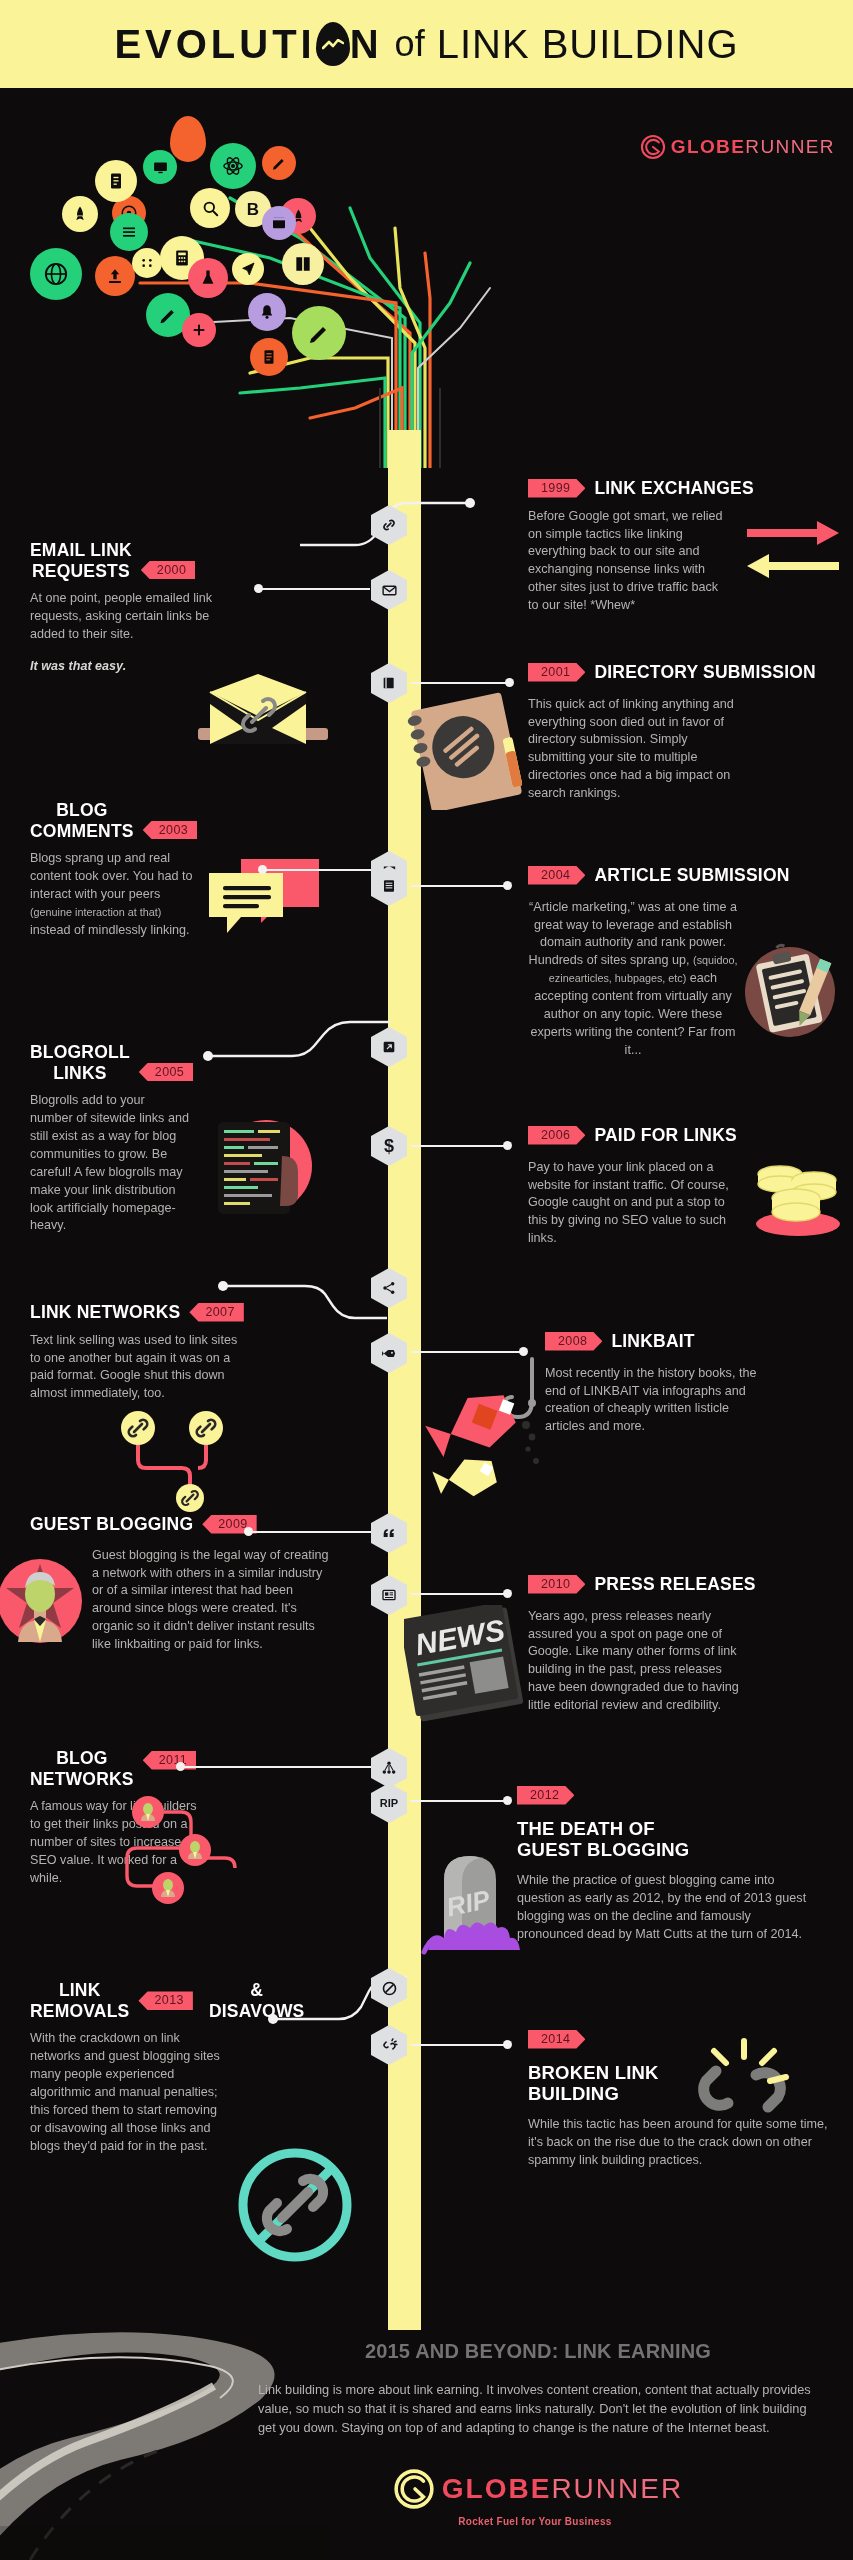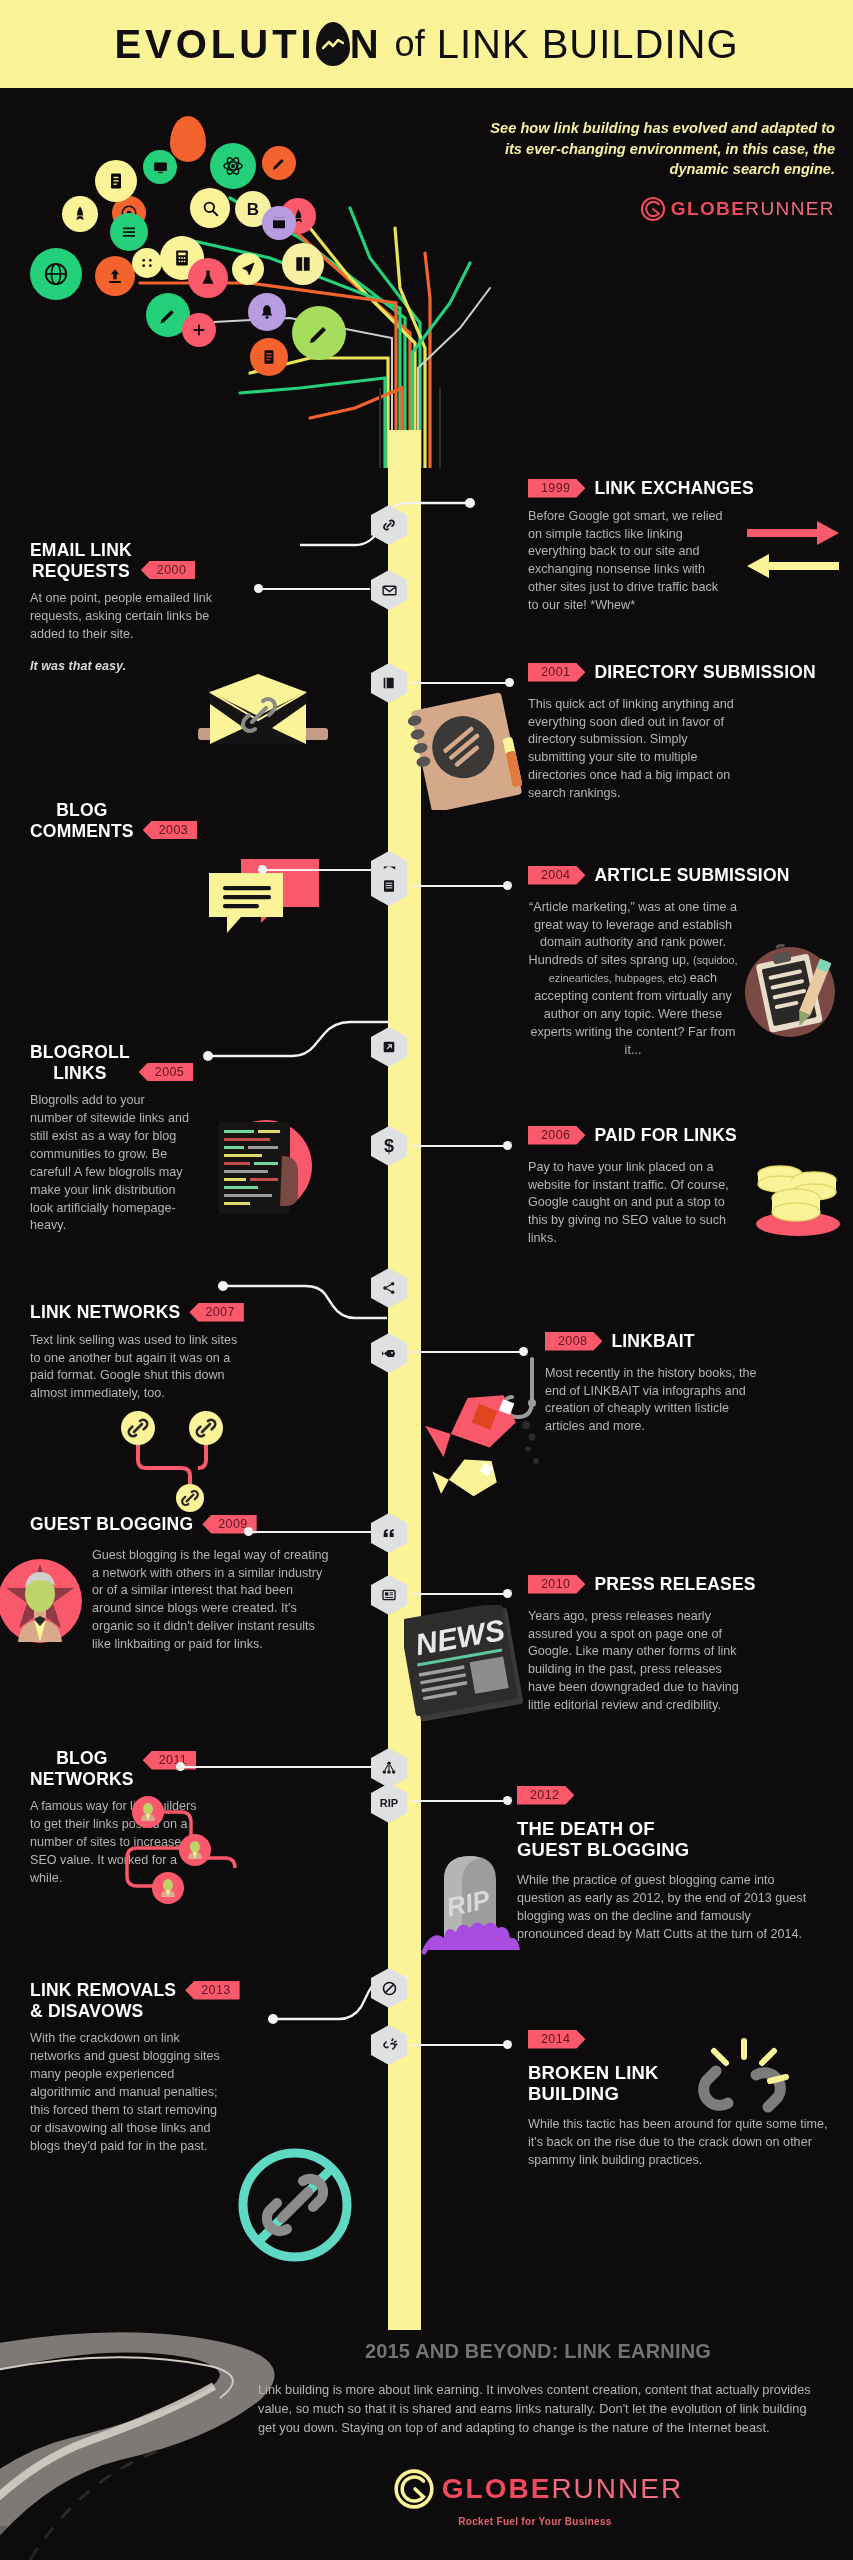--- a/index.html
+++ b/index.html
@@ -403,21 +403,20 @@
       <svg width="18" height="18" viewBox="0 0 24 24">
           <rect x="6" y="3" width="12" height="18" rx="1.4" fill="#0d0b0b"></rect>
           <rect x="8.5" y="7" width="7" height="1.5" fill="#f4622d"></rect>
           <rect x="8.5" y="11" width="7" height="1.5" fill="#f4622d"></rect>
           <rect x="8.5" y="15" width="5" height="1.5" fill="#f4622d"></rect>
         </svg>
     </div>
   </div>
 
   <div class="intro">
-    <div class="intro-text">See how link building has evolved and adapted to its ever-changing environment, in this case, the dynamic search engine.</div>
     <div class="intro-logo">
       <svg class="gr-mark" viewBox="0 0 40 40">
         <circle cx="20" cy="20" r="17" fill="none" stroke="#f04a5e" stroke-width="3.2"></circle>
         <path d="M29 13 A11 11 0 1 0 29 27 L20 20" fill="none" stroke="#f04a5e" stroke-width="3.2" stroke-linecap="round"></path>
       </svg>
       <span class="gr-word"><span class="gr-globe">GLOBE</span><span class="gr-runner">RUNNER</span></span>
     </div>
   </div>
 
   <div class="spine"></div>
@@ -636,20 +635,23 @@
       </g>
     </svg>
   </div>
 
   <div class="entry left" style="left:30px;top:800px;width:235px;">
     <div class="head-row" style="align-items:flex-end;">
       <span class="etitle">BLOG
 COMMENTS</span>
       <span class="year pt-left" style="margin-bottom:2px;">2003</span>
     </div>
+    <div class="ebody" style="width:168px;">
+      <span>Blogs sprang up and real content took over. You had to interact with your peers </span><span class="small">(genuine interaction at that)</span><span> instead of mindlessly linking.</span>
+    </div>
   </div>
   <div class="illus" style="left:205px;top:855px;">
     <svg width="120" height="90" viewBox="0 0 120 90">
       <path d="M36 4 H114 V52 H72 L56 68 L56 52 H36 Z" fill="#f9596a"></path>
       <path d="M4 18 H78 V62 H36 L22 78 L22 62 H4 Z" fill="#faf398"></path>
       <g fill="#151313">
         <rect x="18" y="31" width="48" height="4.2" rx="2"></rect>
         <rect x="18" y="40" width="48" height="4.2" rx="2"></rect>
         <rect x="18" y="49" width="36" height="4.2" rx="2"></rect>
       </g>
@@ -907,21 +909,21 @@
     <svg width="110" height="120" viewBox="0 0 110 120">
       <path d="M24 108 L24 40 q0 -24 26 -24 q26 0 26 24 L76 108 Z" fill="#9d9d9b"></path>
       <path d="M24 108 L24 40 q0 -24 26 -24 q6 0 10 2 q-18 4 -18 24 L42 108 Z" fill="#b5b5b3"></path>
       <text x="50" y="72" fill="#d9d9d7" font-family="Liberation Sans, sans-serif" font-size="26" font-weight="700" font-style="italic" text-anchor="middle" transform="rotate(-12 50 72)">RIP</text>
       <path d="M8 110 q6 -18 16 -12 q2 -14 12 -6 q4 -12 14 -4 q6 -10 14 -2 q8 -8 14 2 q10 -4 12 10 q8 -2 10 12 Z" fill="#a84de0"></path>
       <path d="M4 112 q10 -22 20 -10" fill="none" stroke="#a84de0" stroke-width="5" stroke-linecap="round"></path>
     </svg>
   </div>
 
   <div class="entry left" style="left:30px;top:1980px;width:270px;">
-    <div class="head-row" style="align-items:flex-start;flex-direction:column;gap:0;">
+    <div class="head-row" style="align-items:flex-start;flex-direction:row;gap:16px;">
       <div style="display:flex;align-items:center;gap:9px;">
         <span class="etitle">LINK REMOVALS</span>
         <span class="year pt-left">2013</span>
       </div>
       <span class="etitle">&amp; DISAVOWS</span>
     </div>
     <div class="ebody" style="width:195px;">With the crackdown on link networks and guest blogging sites many people experienced algorithmic and manual penalties; this forced them to start removing or disavowing all those links and blogs they'd paid for in the past.</div>
   </div>
   <div class="illus" style="left:230px;top:2140px;">
     <svg width="130" height="130" viewBox="0 0 130 130">

